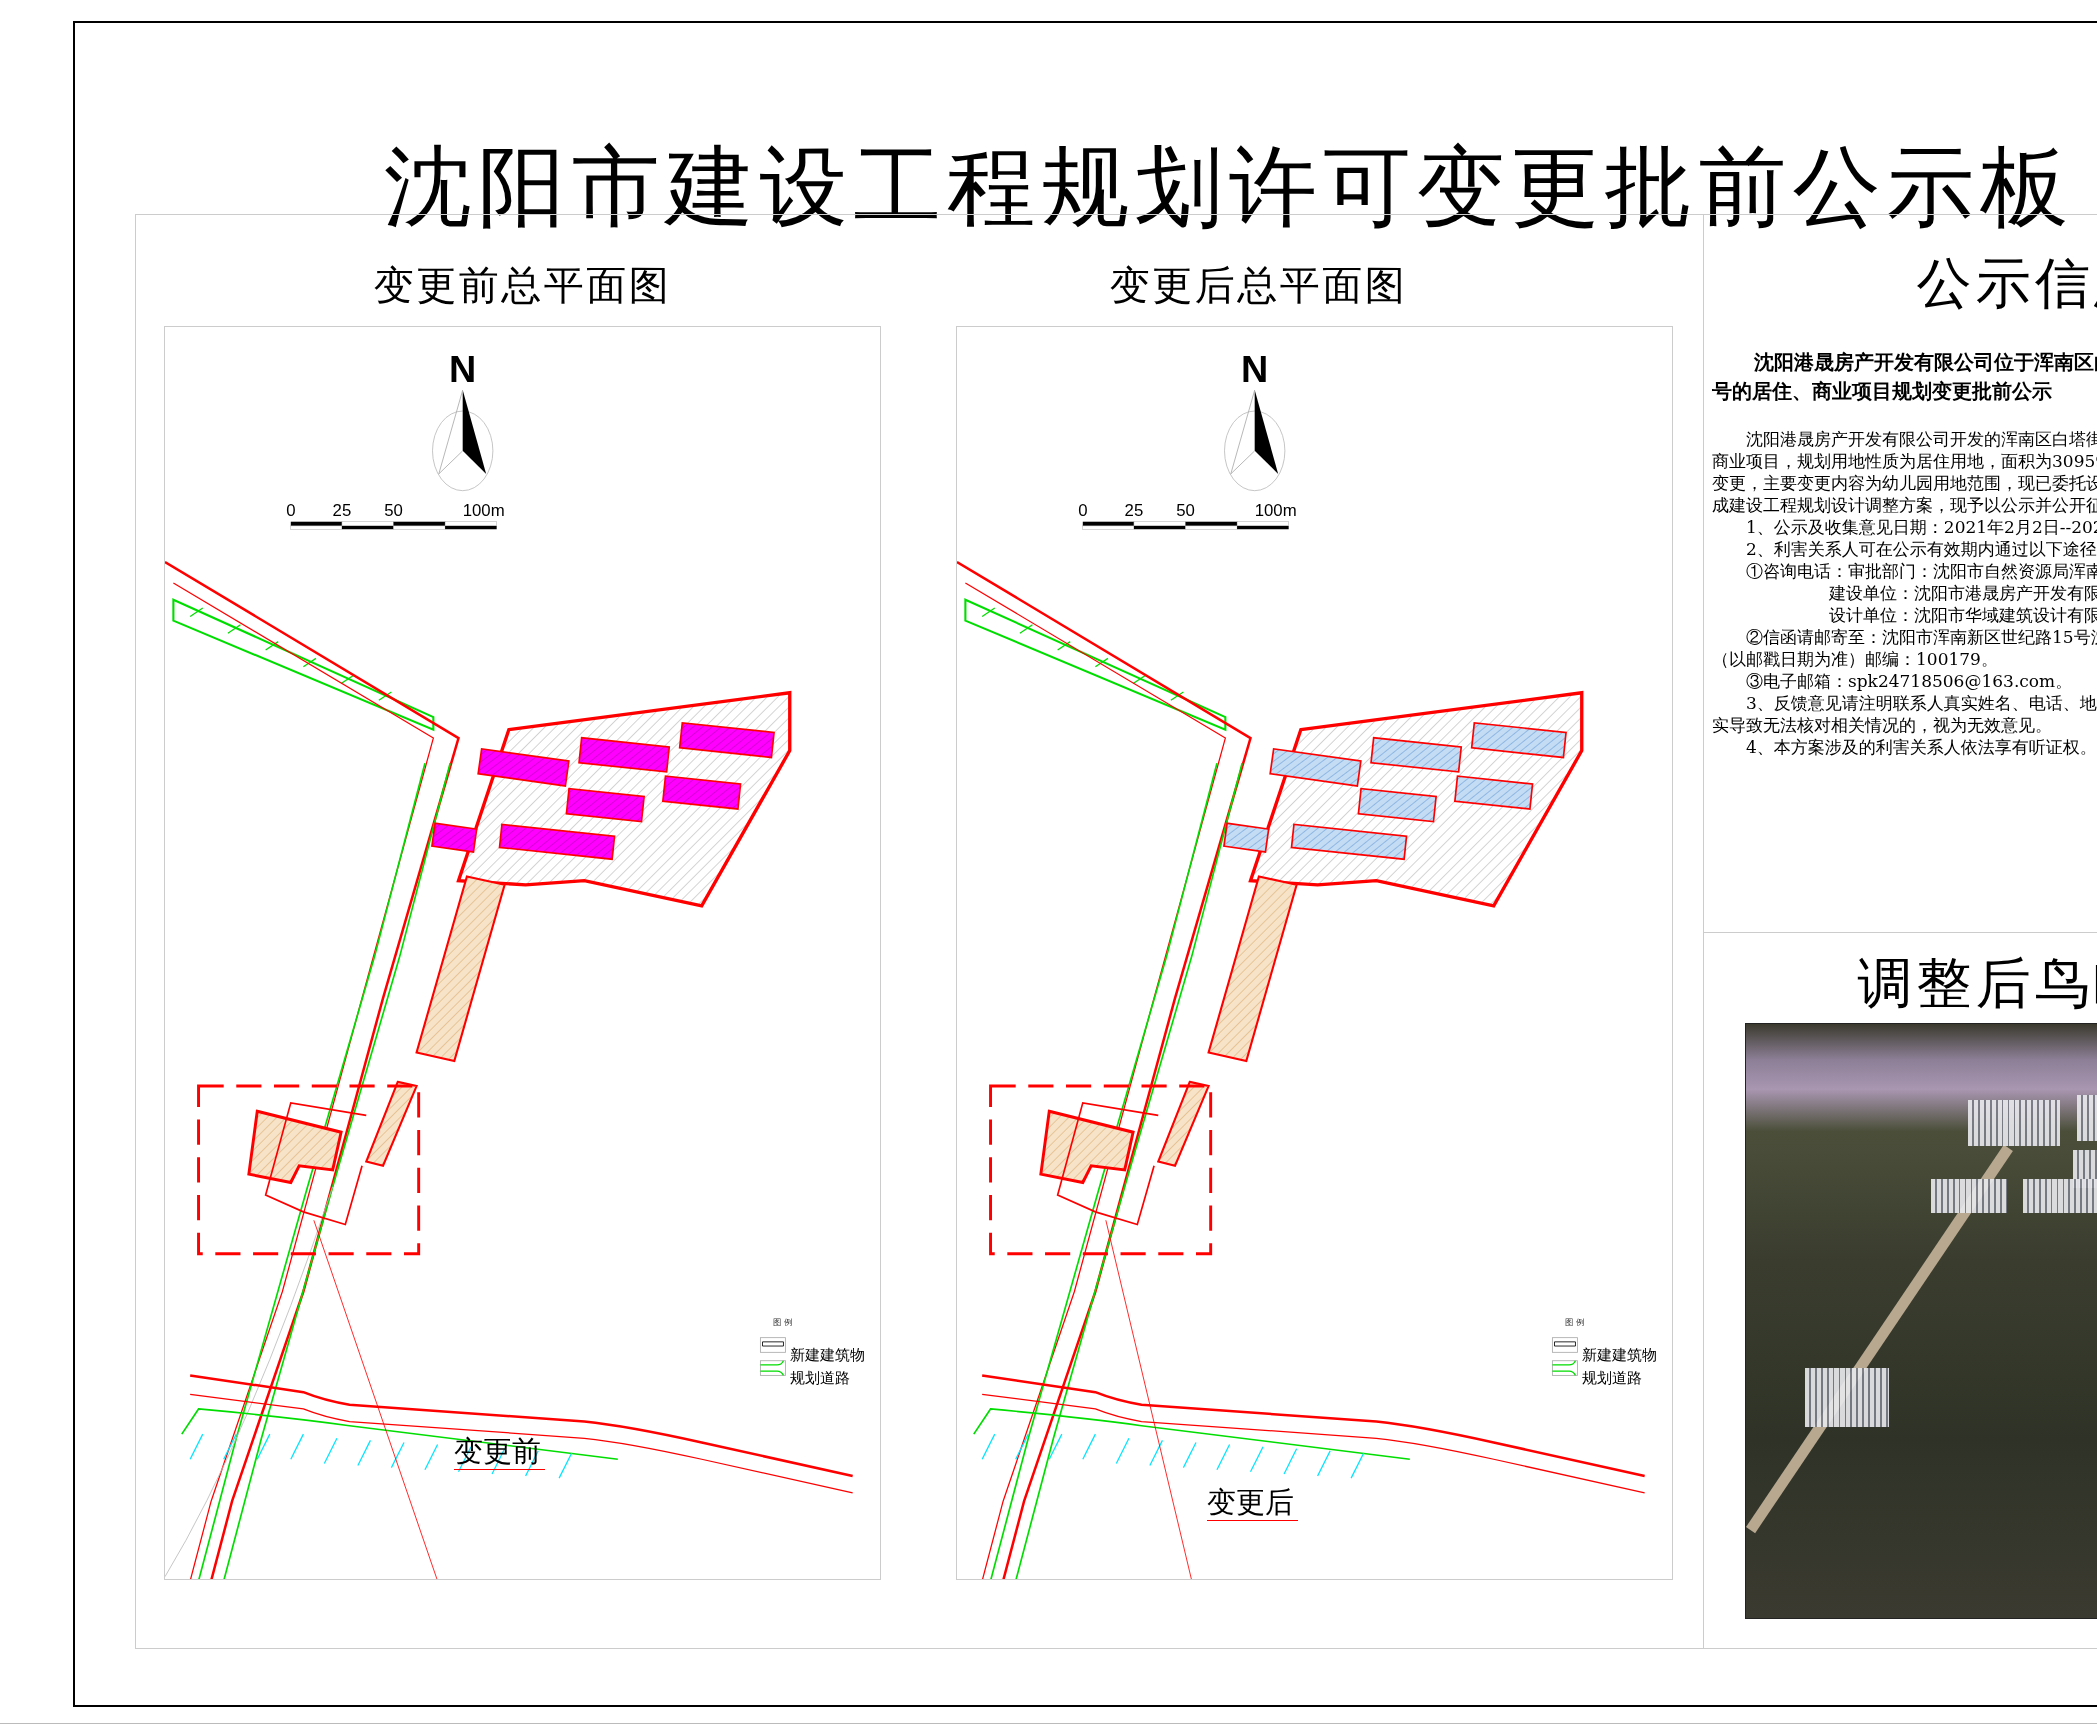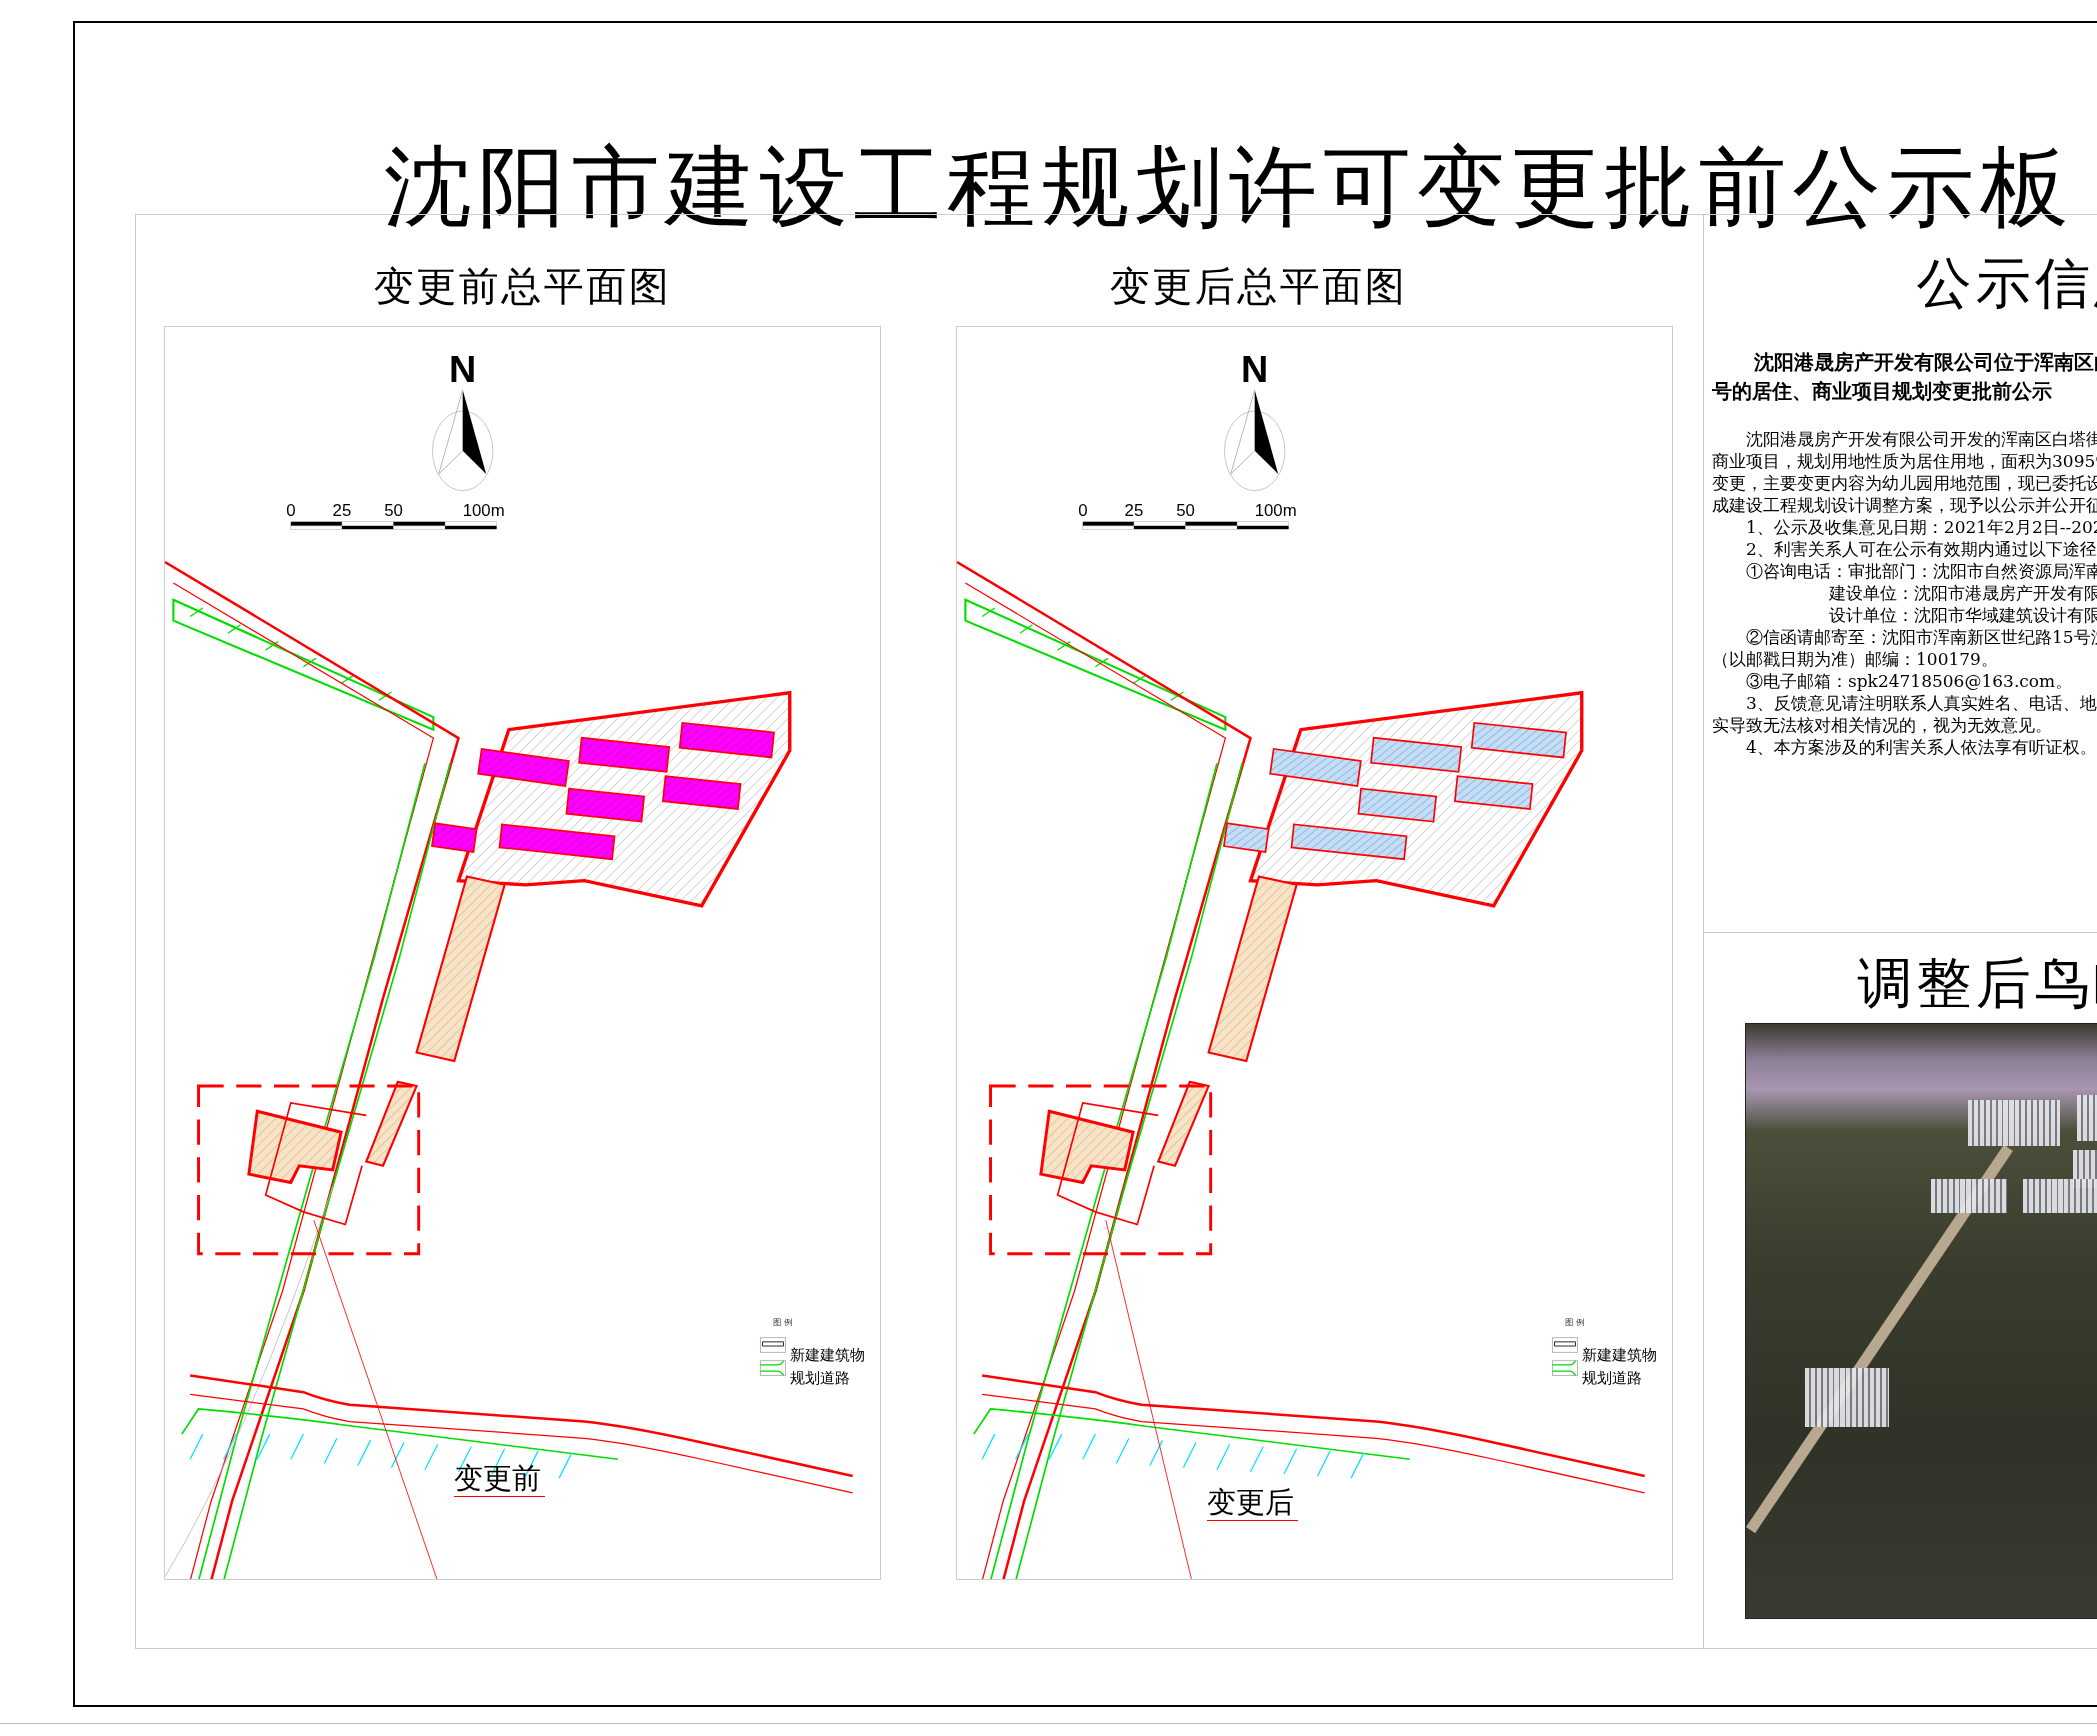--- a/index.html
+++ b/index.html
@@ -7,21 +7,21 @@
          font-family: "DejaVu Serif", "Liberation Serif", serif; color: #000; }
   .outer-frame { position: absolute; left: 73px; top: 21px; width: 2366px; height: 1686px;
                  border: 2.5px solid #000; box-sizing: border-box; }
   .bottom-rule { position: absolute; left: 0; top: 1723px; width: 2458px; height: 0.8px; background: #bbb; }
   .main-title { position: absolute; left: 0; top: 84px; width: 2458px; text-align: center;
                 font-size: 88px; letter-spacing: 5.9px; line-height: 1; font-weight: normal; }
   .content-frame { position: absolute; left: 135px; top: 214px; width: 2232px; height: 1435px;
                    border: 1.3px solid #ccc; box-sizing: border-box; }
   .col-divider { position: absolute; left: 1703px; top: 214px; width: 1.3px; height: 1435px; background: #ccc; }
   .right-hdivider { position: absolute; left: 1703px; top: 932px; width: 664px; height: 1.3px; background: #ccc; }
-  .plan-title { position: absolute; font-size: 40px; line-height: 1; text-align: center; letter-spacing: 2.5px; }
+  .plan-title { position: absolute; font-size: 40px; line-height: 1; text-align: center; letter-spacing: 2.5px; font-family: Liberation Serif, serif; }
   .plan-panel { position: absolute; top: 326px; width: 717px; height: 1254px;
                 border: 1.3px solid #ccc; box-sizing: border-box; background: #fff; overflow: hidden; }
   .plan-panel svg { position: absolute; left: 0; top: 0; }
   .plan-callout { position: absolute; font-size: 29px; line-height: 1; }
   .info-title { position: absolute; left: 1703px; width: 664px; top: 256px; text-align: center;
                 font-size: 55px; letter-spacing: 4.2px; line-height: 1; }
   .info-heading { position: absolute; left: 1712px; width: 646px; top: 348px; font-size: 20px;
                   line-height: 28.5px; font-weight: bold; text-indent: 42px; }
   .info-body { position: absolute; left: 1712px; width: 646px; top: 428px; font-size: 17px;
                line-height: 22px; }
@@ -148,21 +148,21 @@
 
     <g transform="translate(1450,3090)"></g>
     <g transform="translate(1420,2380)">
       <text x="30" y="0" font-size="20" fill="#333">图  例</text>
       <rect x="0" y="30" width="60" height="35" fill="none" stroke="#aaa" stroke-width="2"></rect>
       <path d="M5,50 h50 v-10 h-50 z" fill="none" stroke="#000" stroke-width="2"></path>
       <rect x="0" y="85" width="60" height="35" fill="none" stroke="#aaa" stroke-width="2"></rect>
       <path d="M0,95 h40 q10,0 15,-10 M0,110 h40 q10,0 15,10" fill="none" stroke="#00dd00" stroke-width="3"></path>
     </g>
   </svg>
-  <div class="plan-callout" style="left:289px; top:1137px; border-bottom:0.8px solid #ff0000; padding:0 4.2px 3.4px 0;">变更前</div>
+  <div class="plan-callout" style="left:289px; top:1110px; border-bottom:0.8px solid #ff0000; padding:0 4.2px 3.4px 0;">变更前</div>
   <div style="position:absolute; left:625px; top:1019px; width:84px;">
     <div class="legend-label" style="position:absolute; left:0; top:0;">新建建筑物</div>
     <div class="legend-label" style="position:absolute; left:0; top:23px;">规划道路</div>
   </div>
 </div>
 
 <div class="plan-title" style="left:900px; width:717px; top:266px;">变更后总平面图</div>
 <div class="plan-panel" style="left:956px;">
   <svg width="717" height="1254" viewBox="0 0 1710 2990">
     <defs>

